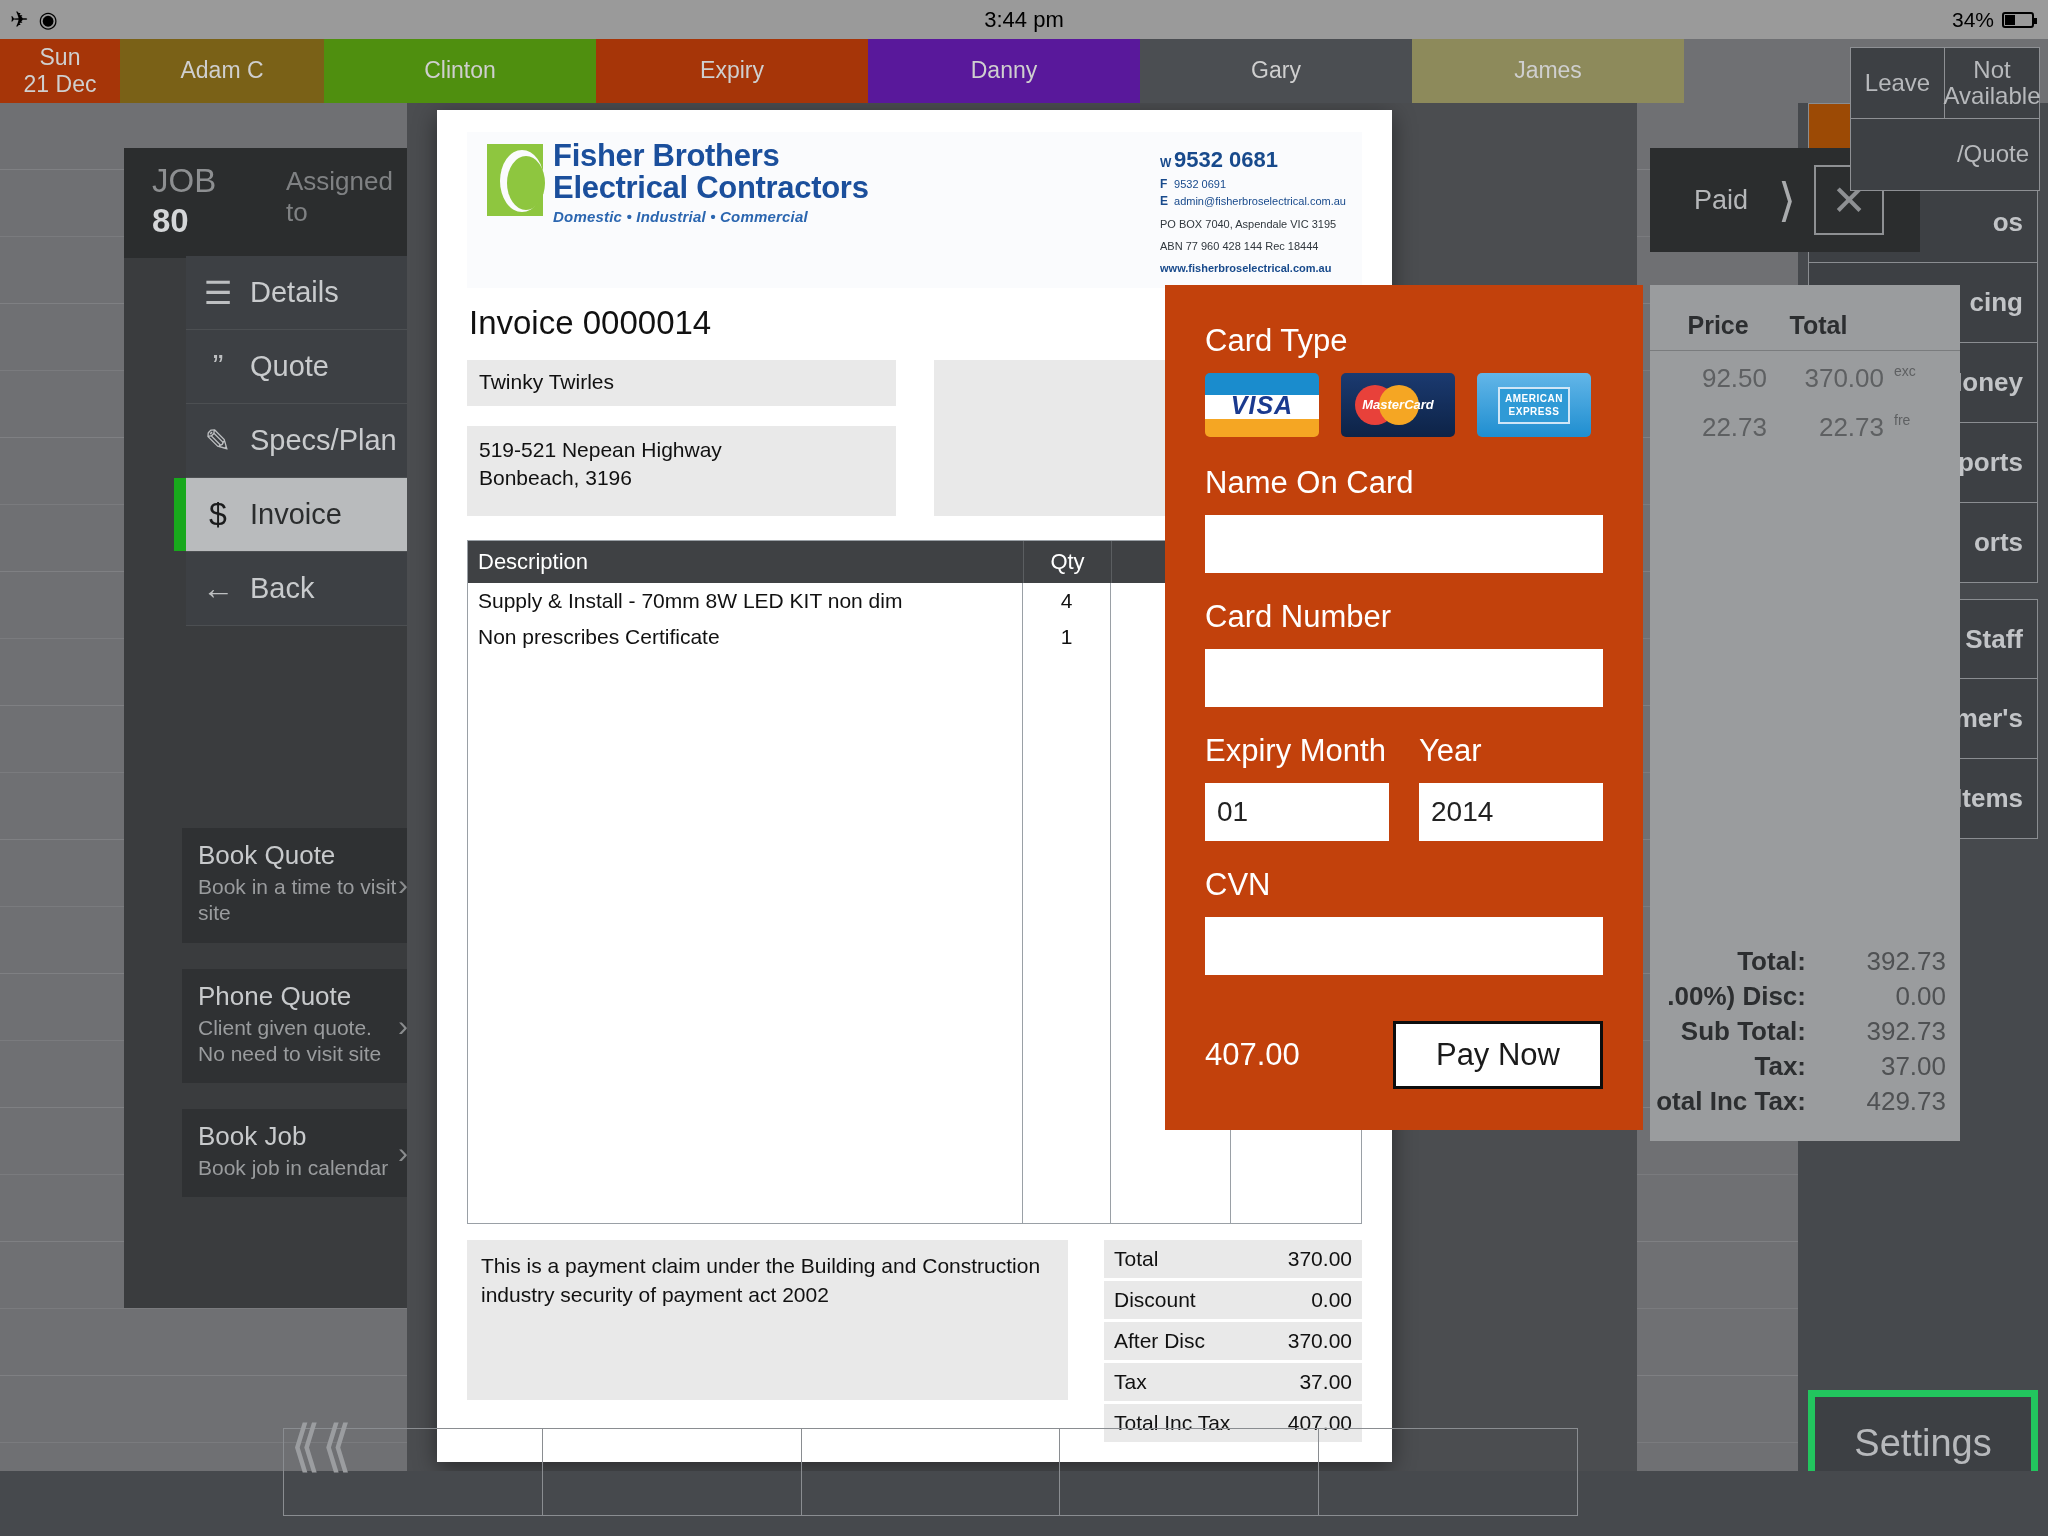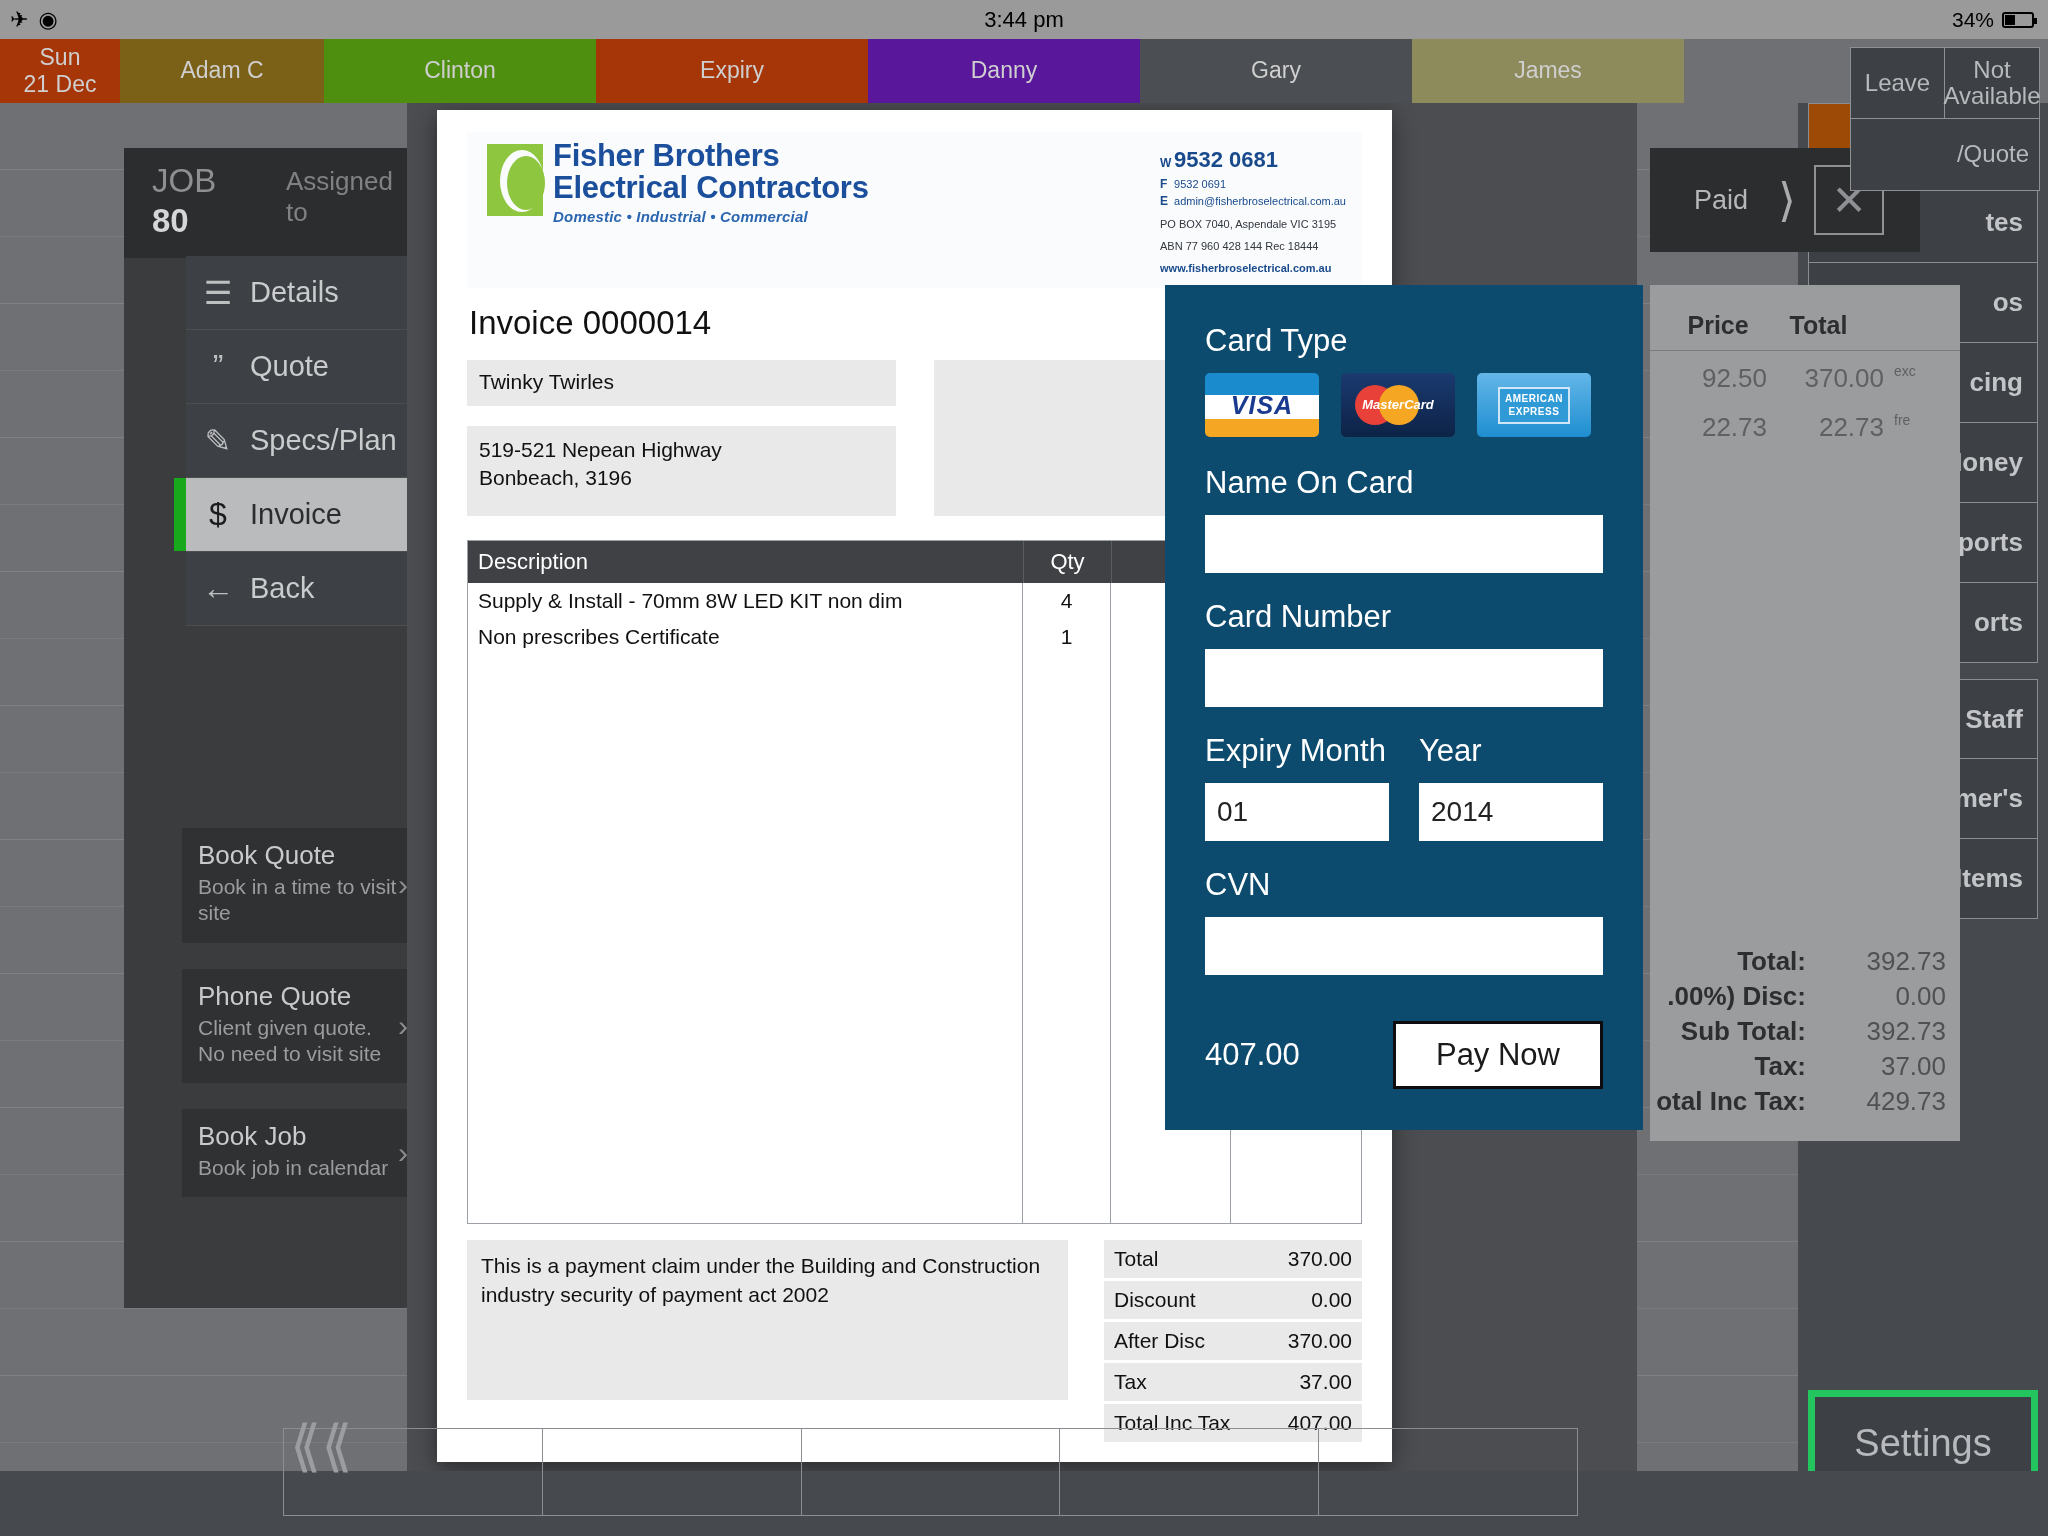--- a/index.html
+++ b/index.html
@@ -151,21 +151,21 @@
   .lb-cell.ctr { text-align: center; }
   .lb-cell.rgt { text-align: right; }
 
   .foot-row { display: flex; margin-top: 16px; gap: 36px; }
   .foot-note { flex: 1; background: #e9e9e9; padding: 12px 14px; font-size: 21px; color:#111; line-height: 1.38; height: 160px;}
   .foot-tot { width: 258px; }
   .ft-line { display:flex; justify-content: space-between; background:#e9e9e9; font-size: 21px; color:#111;
              padding: 7px 10px; margin-bottom: 3px; }
 
   
-  .cardmodal { position: absolute; left: 1165px; top: 285px; width: 478px; height: 845px; background: #0c4a6e; }
+  .cardmodal { position: absolute; left: 1165px; top: 285px; width: 478px; height: 845px; background: #c2410c; }
   .cm-inner { padding: 38px 40px 0 40px; }
   .cm-label { color: #fff; font-size: 31px; margin-bottom: 14px; font-weight: 300; }
   .cm-cards { display: flex; gap: 22px; margin-bottom: 28px; }
   .cm-card { width: 114px; height: 64px; border-radius: 5px; position: relative; overflow: hidden;
              display:flex; align-items:center; justify-content:center; }
   .cm-card.visa { background: linear-gradient(#1a8ccd 0 34%, #ffffff 34% 72%, #f5a623 72% 100%); }
   .cm-card.visa span { color:#1a3a8f; font-weight: bold; font-style: italic; font-size: 25px; letter-spacing:1px;}
   .cm-card.mc { background: linear-gradient(#1b3a70, #0d2347); }
   .cm-card.mc .c1 { position:absolute; left:14px; top:12px; width:40px; height:40px; border-radius:50%; background:#e8413a; }
   .cm-card.mc .c2 { position:absolute; left:38px; top:12px; width:40px; height:40px; border-radius:50%; background:#f5a623; }
@@ -234,21 +234,20 @@
       <div class="hourrow half"></div>
       <div class="hourrow">
         <div class="hourlabel">4 PM</div>
       </div>
       <div class="hourrow half"></div>
     </div>
 
   <div class="rightmenu">
     <div id="rm-list">
         <div class="rm-btn first accent">ndar</div>
-        <div class="rm-btn">tes</div>
         <div class="rm-btn">os</div>
         <div class="rm-btn">cing</div>
         <div class="rm-btn">Money</div>
         <div class="rm-btn">Exports</div>
         <div class="rm-btn">orts</div>
       </div>
     <div class="rm-gap"></div>
     <div id="rm-list2">
         <div class="rm-btn first">/ Staff</div>
         <div class="rm-btn">mer's</div>

